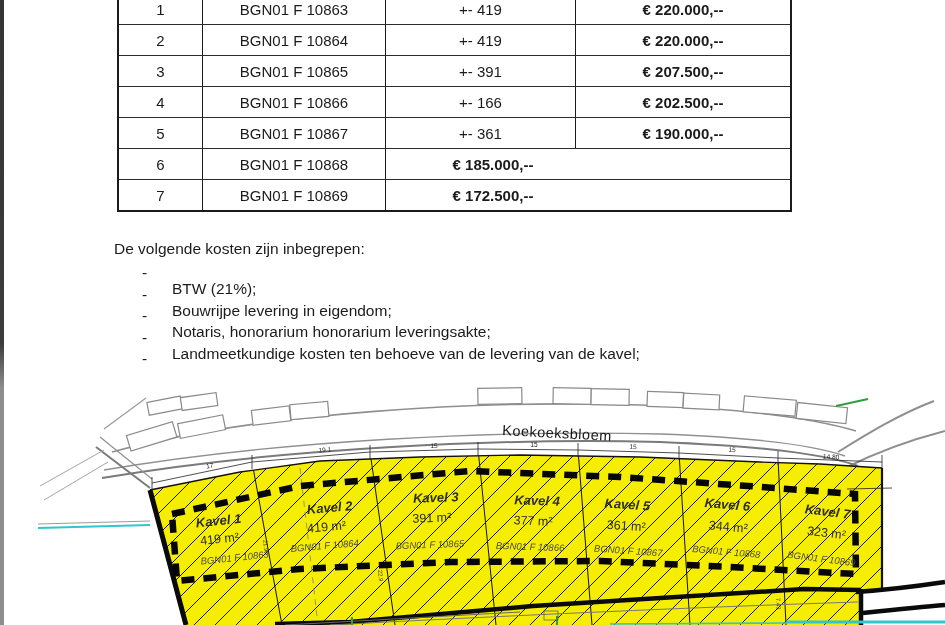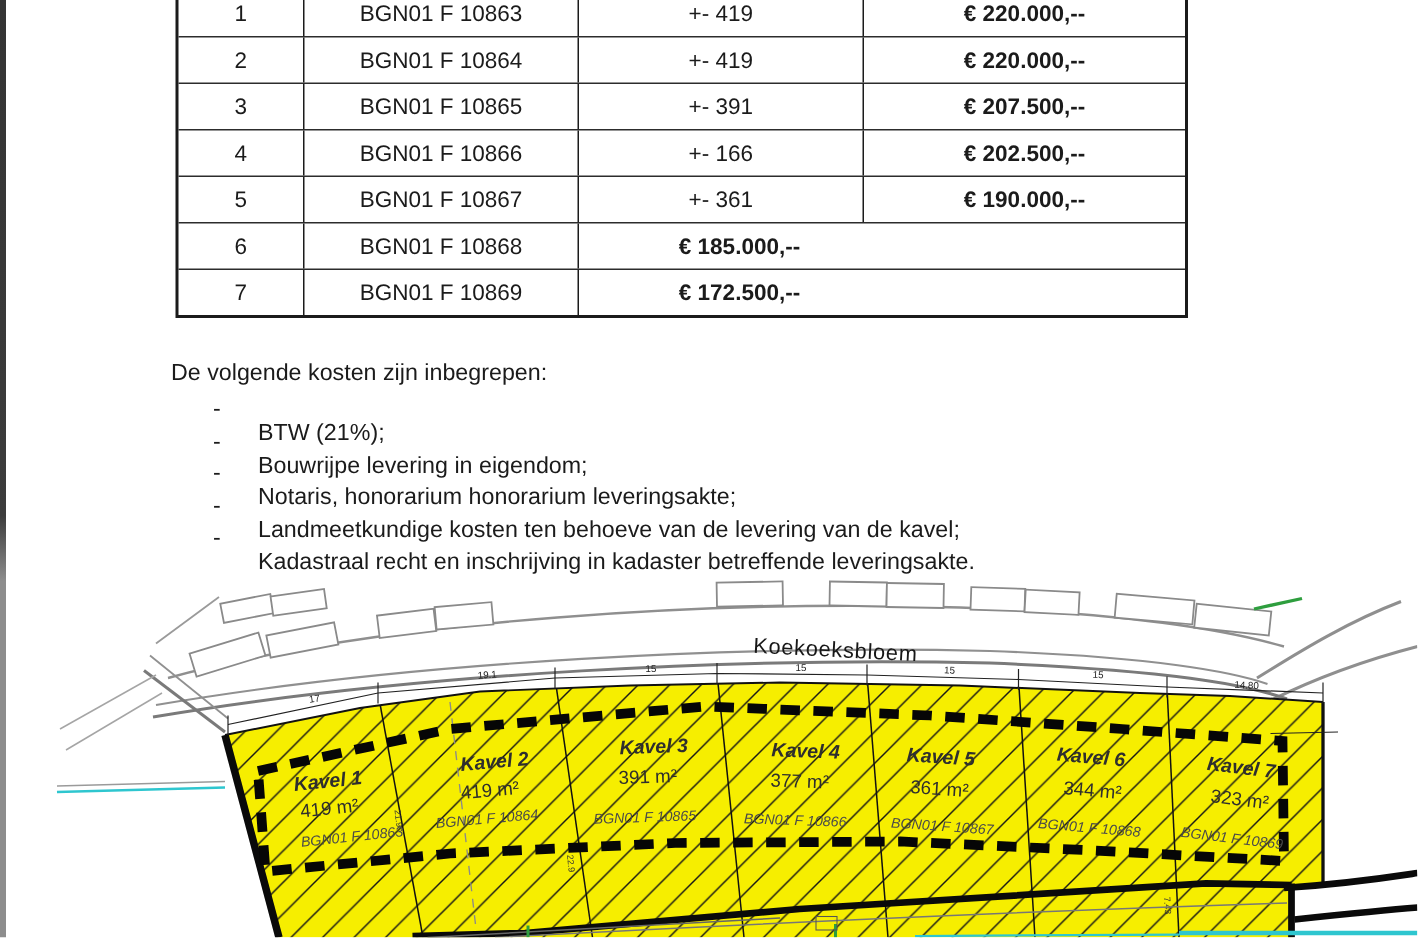--- a/index.html
+++ b/index.html
@@ -98,21 +98,20 @@
       <div class="kli">
       <span class="dash">-</span>
       <span class="txt">Notaris, honorarium honorarium leveringsakte;</span>
     </div>
       <div class="kli">
       <span class="dash">-</span>
       <span class="txt">Landmeetkundige kosten ten behoeve van de levering van de kavel;</span>
     </div>
       <div class="kli">
       <span class="dash">-</span>
-      <span class="txt">Kadastraal recht en inschrijving in kadaster betreffende leveringsakte.</span>
     </div>
     </div>
 </div>
 
 <div class="map-wrap">
 <svg width="945" height="240" viewBox="0 385 945 240" xmlns="http://www.w3.org/2000/svg">
   <defs>
     <pattern id="hatch" width="21" height="21" patternUnits="userSpaceOnUse">
       <path d="M0,21 L21,0" stroke="#161616" stroke-width="1"></path>
       <path d="M-10.5,10.5 L10.5,-10.5" stroke="#161616" stroke-width="1"></path>

